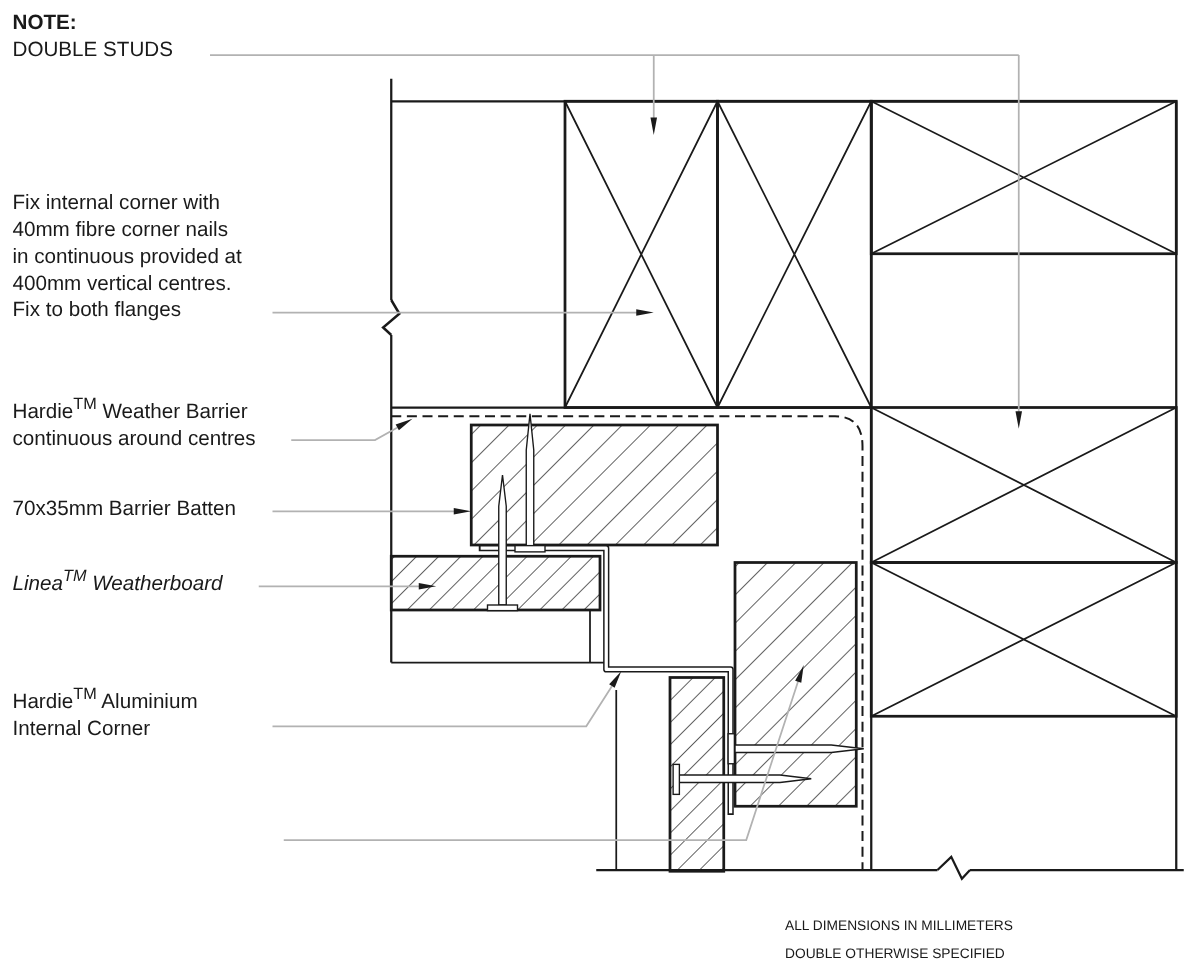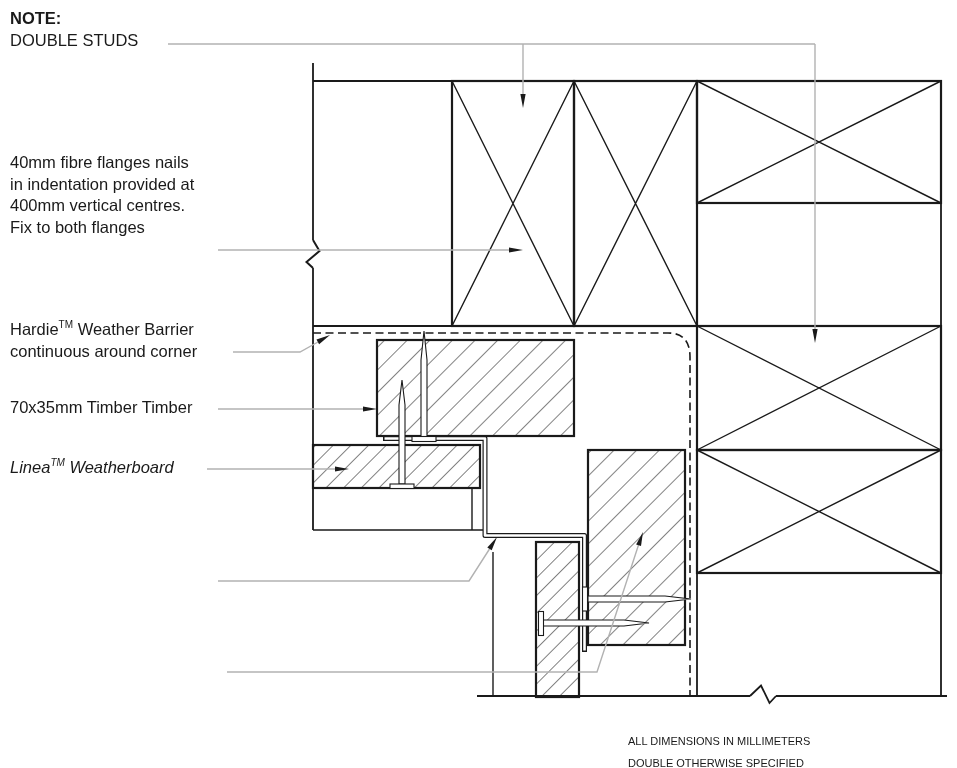--- a/index.html
+++ b/index.html
@@ -4,21 +4,21 @@
 <style>
   html,body{margin:0;padding:0;background:#fff;}
   #screen{
     position:relative;width:947px;height:768px;background:#fff;overflow:hidden;
     font-family:"Liberation Sans",sans-serif;color:#1a1a1a;
   }
   #drawing{position:absolute;left:0;top:0;}
   .label{position:absolute;font-size:16.5px;line-height:21.5px;white-space:nowrap;}
   .label div{height:21.5px;}
   .note-title{font-weight:bold;}
-  sup.tm{font-size:10px;position:relative;top:-1px;vertical-align:super;line-height:0;}
+  sup.tm{font-size:13px;position:relative;top:-1px;vertical-align:super;line-height:0;}
   .footer{position:absolute;left:628px;top:730px;font-size:11px;line-height:22px;white-space:nowrap;}
 </style>
 </head>
 <body>
 
 <div id="screen">
 
   <svg id="drawing" width="957" height="768" viewBox="0 0 957 768">
     <defs>
       <pattern id="hatch-batten" patternUnits="userSpaceOnUse" width="16" height="16" patternTransform="rotate(45)">
@@ -122,39 +122,44 @@
       <polygon points="641,546.1 636.1,544.5 643,532"></polygon>
     </g>
   </svg>
 
   <div class="label" style="left:10px;top:8px;">
     <div class="note-title">NOTE:</div>
     <div>DOUBLE STUDS</div>
   </div>
 
   <div class="label" style="left:10px;top:152px;">
-    <div>40mm fibre flanges nails</div>
-    <div>in indentation provided at</div>
+    <div>Fix internal corner with</div>
+    <div>40mm fibre corner nails</div>
+    <div>in continuous provided at</div>
     <div>400mm vertical centres.</div>
     <div>Fix to both flanges</div>
   </div>
 
   <div class="label" style="left:10px;top:319px;">
     <div><span>Hardie</span><sup class="tm">TM</sup><span> Weather Barrier</span></div>
-    <div>continuous around corner</div>
+    <div>continuous around centres</div>
   </div>
 
   <div class="label" style="left:10px;top:397px;">
-    <div>70x35mm Timber Timber</div>
+    <div>70x35mm Barrier Batten</div>
   </div>
 
   <div class="label" style="left:10px;top:457px;font-style:italic;">
     <div><span>Linea</span><sup class="tm">TM</sup><span> Weatherboard</span></div>
   </div>
 
+  <div class="label" style="left:10px;top:551px;">
+    <div><span>Hardie</span><sup class="tm">TM</sup><span> Aluminium</span></div>
+    <div>Internal Corner</div>
+  </div>
 
 
   <div class="footer">
     <div>ALL DIMENSIONS IN MILLIMETERS</div>
     <div>DOUBLE OTHERWISE SPECIFIED</div>
   </div>
 
 </div>
 
 </body></html>

